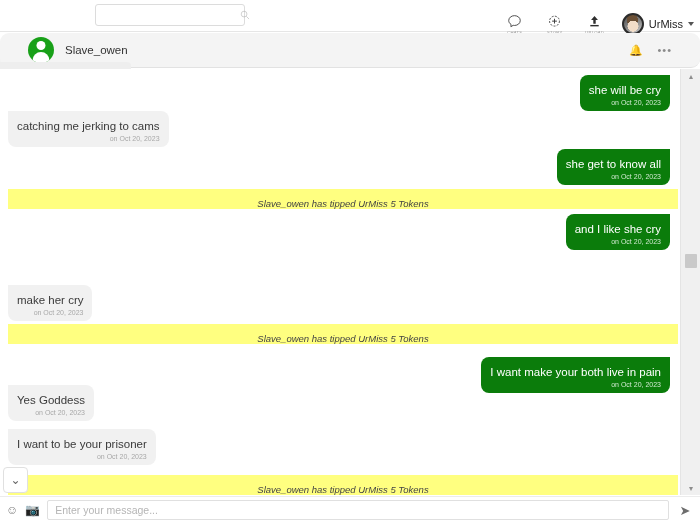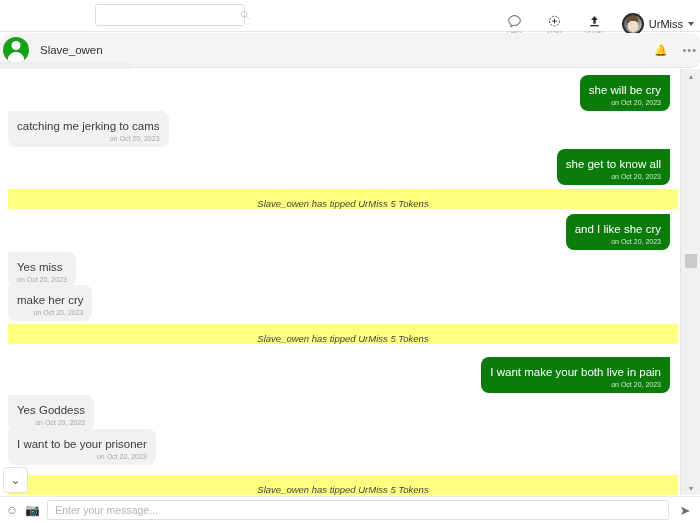--- a/index.html
+++ b/index.html
@@ -51,21 +51,21 @@
       linear-gradient(150deg,#4a4a4a 0%, #8d8d8d 55%, #cfcfcf 100%);
     border:2px solid #2b2b2b;
   }
   .user-name { font-size:11px; color:#222; }
   .caret { width:0;height:0;border-left:3.5px solid transparent;border-right:3.5px solid transparent;border-top:4px solid #555; }
 
   
   .chat-header {
     position:absolute; left:0; top:33px; width:700px; height:35px;
     background:#f4f4f4; border-bottom:1px solid #e2e2e2;
-    display:flex; align-items:center; padding:0 3px;border-radius:9px;
+    display:flex; align-items:center; padding:0 28px;border-radius:9px;
   }
   .peer-av {
     width:26px; height:26px; border-radius:50%; background:#18a018;
     position:relative; overflow:hidden; flex:none;
   }
   .peer-av::before {
     content:""; position:absolute; left:50%; top:4px; width:9px; height:9px;
     transform:translateX(-50%); background:#fff; border-radius:50%;
   }
   .peer-av::after {
@@ -214,27 +214,26 @@
   <div class="tab-stub"></div>
 
   <div class="msg-area" id="msg-area">
       <div class="row" style="top: 6px; right: 10px;"><div class="bubble b-out"><span class="txt">she will be cry</span><span class="ts">on Oct 20, 2023</span></div></div>
       <div class="row" style="top: 42px; left: 8px;"><div class="bubble b-in"><span class="txt">catching me jerking to cams</span><span class="ts">on Oct 20, 2023</span></div></div>
       <div class="row" style="top: 80px; right: 10px;"><div class="bubble b-out"><span class="txt">she get to know all</span><span class="ts">on Oct 20, 2023</span></div></div>
       <div class="tip-bar" style="top: 120px;">
         <span>Slave_owen has tipped UrMiss 5 Tokens</span>
       </div>
       <div class="row" style="top: 145px; right: 10px;"><div class="bubble b-out"><span class="txt">and I like she cry</span><span class="ts">on Oct 20, 2023</span></div></div>
-      <div class="row" style="top: 183px; left: 8px;"><div class="bubble b-in"><span class="txt">Yes miss</span><span class="ts">on Oct 20, 2023</span></div></div>
       <div class="row" style="top: 216px; left: 8px;"><div class="bubble b-in"><span class="txt">make her cry</span><span class="ts">on Oct 20, 2023</span></div></div>
       <div class="tip-bar" style="top: 255px;">
         <span>Slave_owen has tipped UrMiss 5 Tokens</span>
       </div>
       <div class="row" style="top: 288px; right: 10px;"><div class="bubble b-out"><span class="txt">I want make your both live in pain</span><span class="ts">on Oct 20, 2023</span></div></div>
-      <div class="row" style="top: 326px; left: 8px; text-decoration: underline;"><div class="bubble b-in"><span class="txt">Yes Goddess</span><span class="ts">on Oct 20, 2023</span></div></div>
+      <div class="row" style="top: 316px; left: 8px; text-decoration: underline;"><div class="bubble b-in"><span class="txt">Yes Goddess</span><span class="ts">on Oct 20, 2023</span></div></div>
       <div class="row" style="top: 360px; left: 8px;"><div class="bubble b-in"><span class="txt">I want to be your prisoner</span><span class="ts">on Oct 20, 2023</span></div></div>
       <div class="tip-bar" style="top: 406px;">
         <span>Slave_owen has tipped UrMiss 5 Tokens</span>
       </div>
     </div>
 
   <div class="scroll-track">
     <div class="sb-arrow sb-up">▴</div>
     <div class="sb-thumb"></div>
     <div class="sb-arrow sb-down">▾</div>

